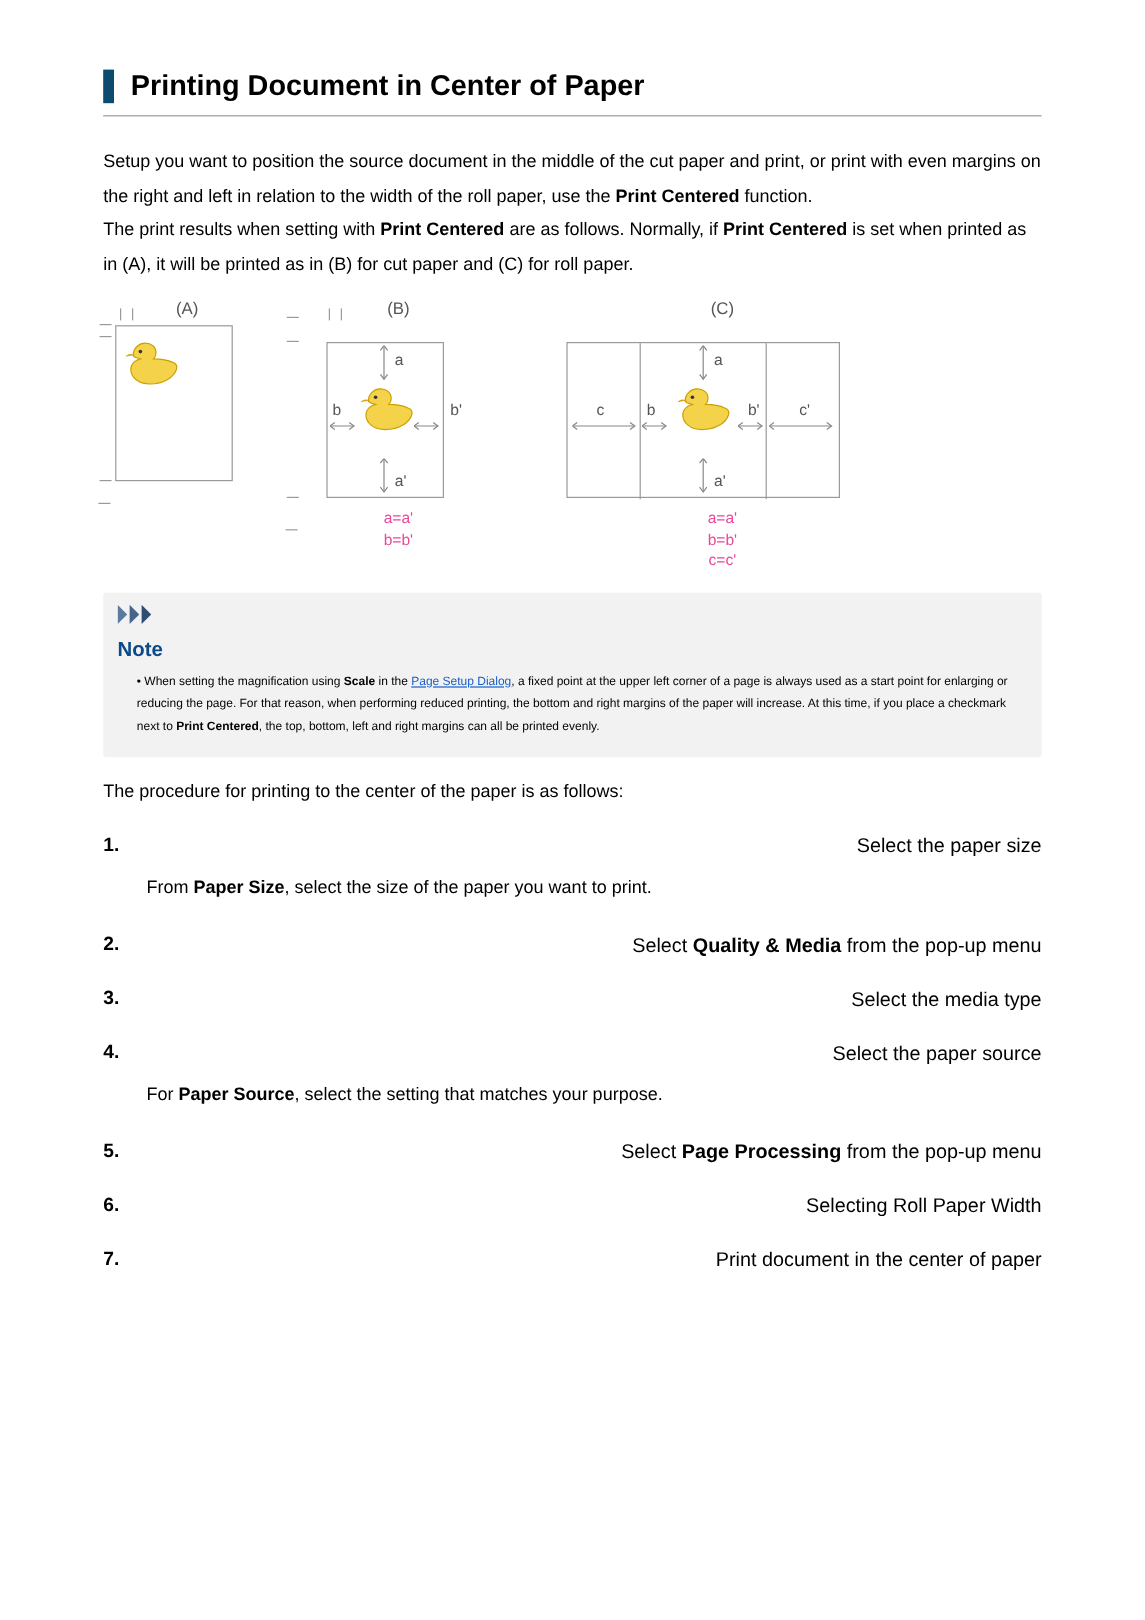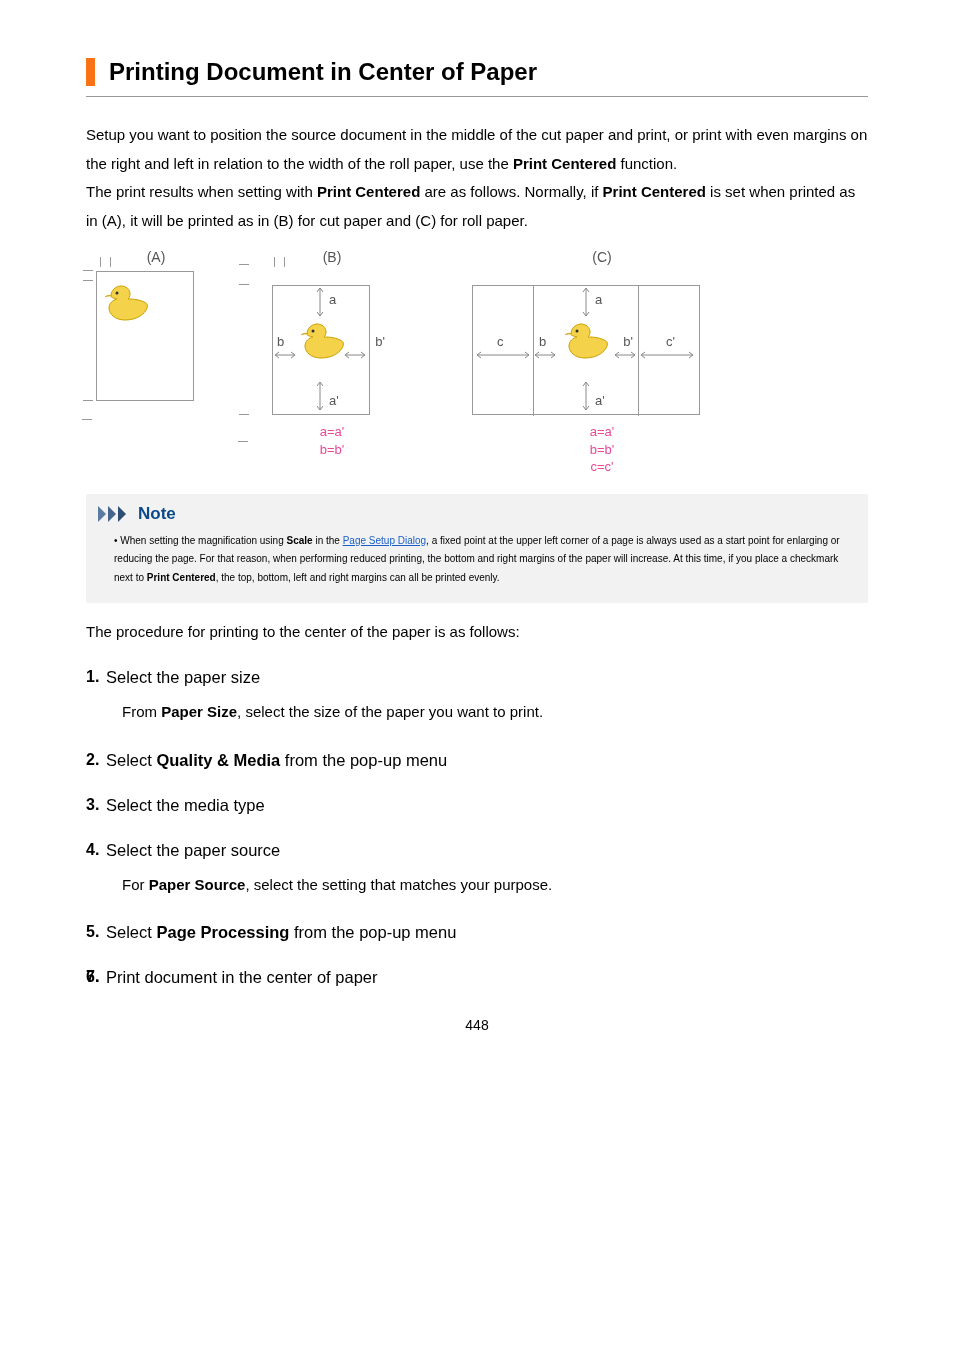--- a/index.html
+++ b/index.html
@@ -1,43 +1,43 @@
 <!DOCTYPE html>
 <html><head>
 <meta charset="utf-8">
 <style>
   * { margin: 0; padding: 0; box-sizing: border-box; }
   body { font-family: Arial, Helvetica, sans-serif; background: #fff; color: #000; width: 954px; margin: 0 auto; }
   .page { padding: 58px 86px 20px 86px; }
-  .title-wrap { border-left: 9px solid #f97316; padding-left: 14px; margin-bottom: 10px; }
+  .title-wrap { border-left: 9px solid #0c4a6e; padding-left: 14px; margin-bottom: 10px; }
   .title-wrap h1 { font-size: 24px; font-weight: bold; }
   .title-underline { border-bottom: 1px solid #999; margin-bottom: 24px; }
   .intro { font-size: 15px; line-height: 1.9; margin-bottom: 14px; }
   .diagram { margin: 10px 0 18px 0; }
   .diag-row { display: flex; align-items: flex-start; }
   .panel { position: relative; }
   .panel .lbl { text-align: center; font-size: 14px; color: #555; margin-bottom: 6px; }
   .sheet { border: 1px solid #999; background: #fff; position: relative; }
   .duck { position: absolute; }
   .duck svg { display: block; }
   .eq { text-align: center; font-size: 13px; color: #ec4899; line-height: 1.35; margin-top: 4px; }
   .dimlbl { position: absolute; font-size: 13px; color: #555; }
   .note-box { background: #f2f2f2; border-radius: 2px; padding: 0 0 16px 0; margin: 18px 0 20px 0; }
-  .note-hdr { display: flex; align-items: center; gap: 0; padding: 10px 12px 8px 12px; }
+  .note-hdr { display: flex; gap: 12px; padding: 10px 12px 8px 12px; flex-direction: column; }
   .note-hdr .chev { display: flex; }
   .note-hdr .title { font-size: 17px; font-weight: bold; color: #0b4a8a; }
   .note-body { padding: 0 22px 0 28px; font-size: 10px; line-height: 1.85; }
   .note-body ul { list-style: none; }
   .note-body li::before { content: "• "; }
   a.link { color: #1a5fc7; text-decoration: underline; }
   .proc-intro { font-size: 15px; margin: 6px 0 28px 0; }
   ol.steps { list-style: none; counter-reset: step; padding-left: 20px; }
   ol.steps > li { counter-increment: step; margin-bottom: 26px; position: relative; }
   ol.steps > li::before { content: counter(step) "."; position: absolute; left: -20px; top: 0; font-weight: bold; font-size: 16px; }
-  .step-head { font-size: 16.5px; margin-bottom: 12px; }
+  .step-head { font-size: 16.5px; margin-bottom: 12px; text-align: right; }
   .step-body { font-size: 15px; line-height: 1.7; padding-left: 16px; }
   .pagenum { text-align: center; font-size: 14px; margin-top: 30px; }
   .vline { position:absolute; border-left:1px solid #999; }
   .hline-short { position:absolute; border-top:1px solid #999; }
   .arrowline { stroke:#888; stroke-width:1; }
 </style>
 </head>
 <body>
 
 <div class="page">
@@ -241,20 +241,20 @@
       <div class="step-body">
         <span>For </span><b>Paper Source</b><span>, select the setting that matches your purpose.</span>
       </div>
     </li>
     <li>
       <div class="step-head">
         <span>Select </span><b>Page Processing</b><span> from the pop-up menu</span>
       </div>
     </li>
     <li>
+      <div class="step-head">Selecting Roll Paper Width</div>
     </li>
     <li>
       <div class="step-head">Print document in the center of paper</div>
     </li>
   </ol>
 
-  <div class="pagenum">448</div>
 </div>
 
 </body></html>

